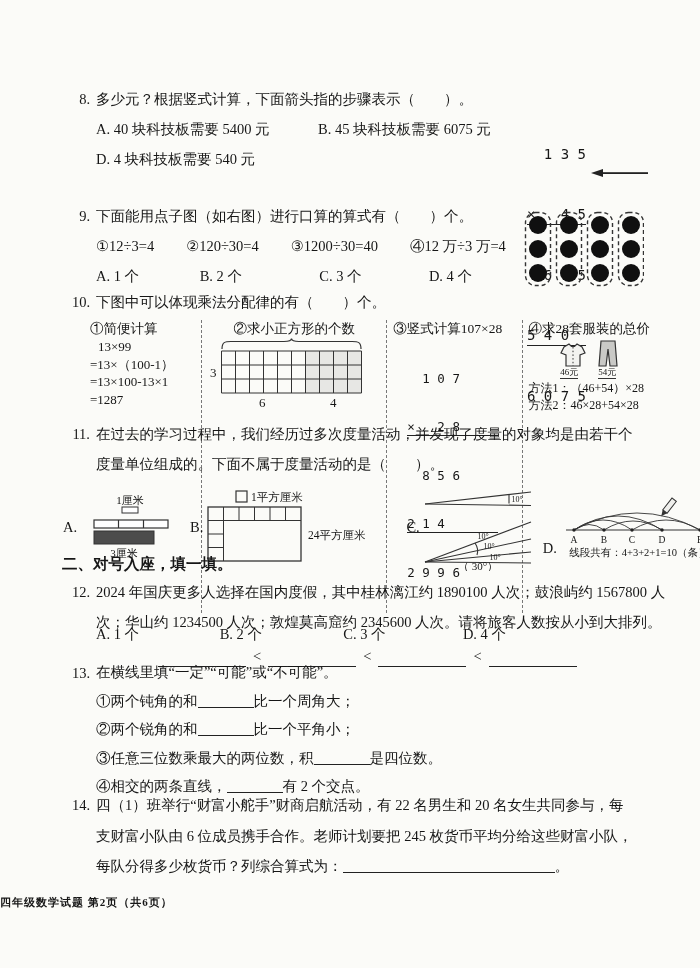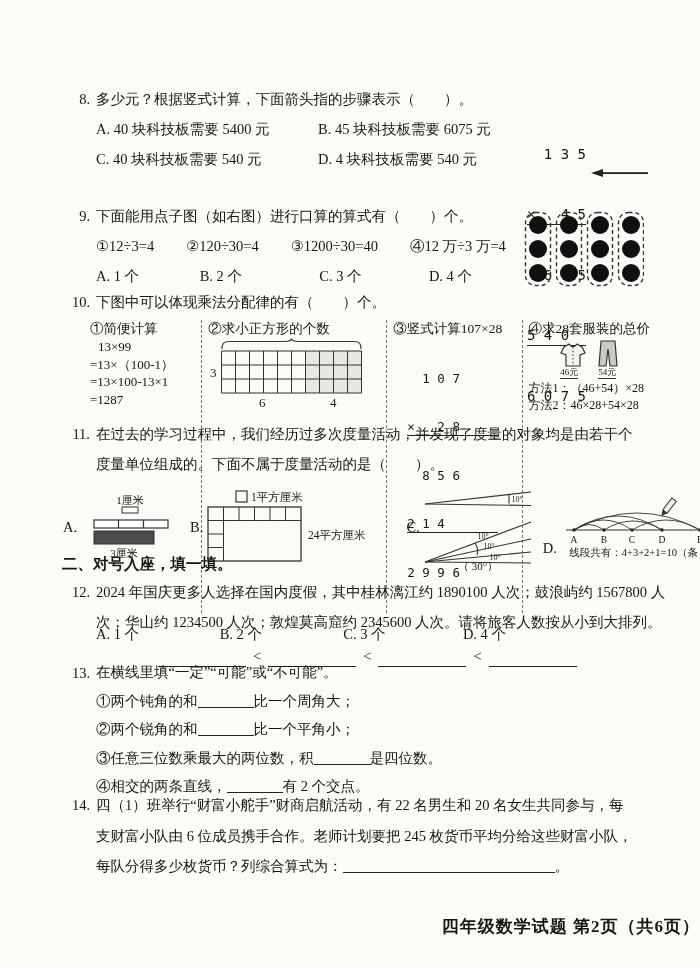--- a/index.html
+++ b/index.html
@@ -41,36 +41,35 @@
   .dia-caption{font-size:10.5px;line-height:13px;white-space:nowrap}
   svg text{font-family:"Liberation Serif","DejaVu Serif",serif;fill:#161616}
   
   .sec-title{font-weight:bold;font-size:15.5px;line-height:28px}
   .ltrow{display:flex;align-items:flex-end;gap:7px;margin-left:62px;margin-top:8px;line-height:22px}
   .ltrow .blank{width:88px}
   .q13 .tline{line-height:28.5px}
   .q13 .blank{width:56px}
   .q14 .tline{line-height:30.5px}
   .q14 .blank{width:212px}
-  .footer{position:absolute;top:915px;left:0;width:100%;text-align:right;
-          font-size:17px;font-weight:bold;letter-spacing:1px}
+  .footer{position:absolute;top:895px;left:0;width:100%;text-align:left;
+          font-size:11px;font-weight:bold;letter-spacing:1px}
 </style>
 </head>
 <body>
 
 <div class="page">
 
   <div class="q" style="top:84px">
     <div class="qnum">8.</div>
     <div class="qbody">
       <div class="tline">多少元？根据竖式计算，下面箭头指的步骤表示（　　）。</div>
       <div style="display:grid;grid-template-columns:222px auto">
         <span class="tline">A. 40 块科技板需要 5400 元</span>
         <span class="tline">B. 45 块科技板需要 6075 元</span>
-        <span class="tline">C. 40 块科技板需要 540 元</span>
         <span class="tline">D. 4 块科技板需要 540 元</span>
       </div>
     </div>
   </div>
 
   <div class="vmult q8mult">
     <div>  1 3 5</div>
     <div class="vm-rule">×   4 5</div>
     <div>  6 7 5</div>
     <div class="vm-rule">5 4 0</div>
@@ -134,21 +133,21 @@
           <div class="p-title">①简便计算</div>
           <div class="p1-lines">
             <div class="ind">13×99</div>
             <div>=13×（100-1）</div>
             <div>=13×100-13×1</div>
             <div>=1287</div>
           </div>
         </div>
 
         <div class="panel" style="width:186px">
-          <div class="p-title" style="text-align:left">②求小正方形的个数</div>
+          <div class="p-title" style="text-align:center">②求小正方形的个数</div>
           <svg width="170" height="72">
             <path d="M14,11 C14,4 17,3.5 23,3.5 L76,3.5 C81,3.5 83.5,2.5 83.5,0.5 C83.5,2.5 86,3.5 91,3.5 L144,3.5 C150,3.5 153,4 153,11" fill="none" stroke="#333" stroke-width="1.2"></path>
             <rect x="97.5" y="13" width="56" height="42" fill="#e7e7e4"></rect>
             <g stroke="#333" stroke-width="1">
               <line x1="13.5" y1="13" x2="13.5" y2="55"></line>
                 <line x1="27.5" y1="13" x2="27.5" y2="55"></line>
               <line x1="41.5" y1="13" x2="41.5" y2="55"></line>
                 <line x1="55.5" y1="13" x2="55.5" y2="55"></line>
               <line x1="69.5" y1="13" x2="69.5" y2="55"></line>
                 <line x1="83.5" y1="13" x2="83.5" y2="55"></line>

